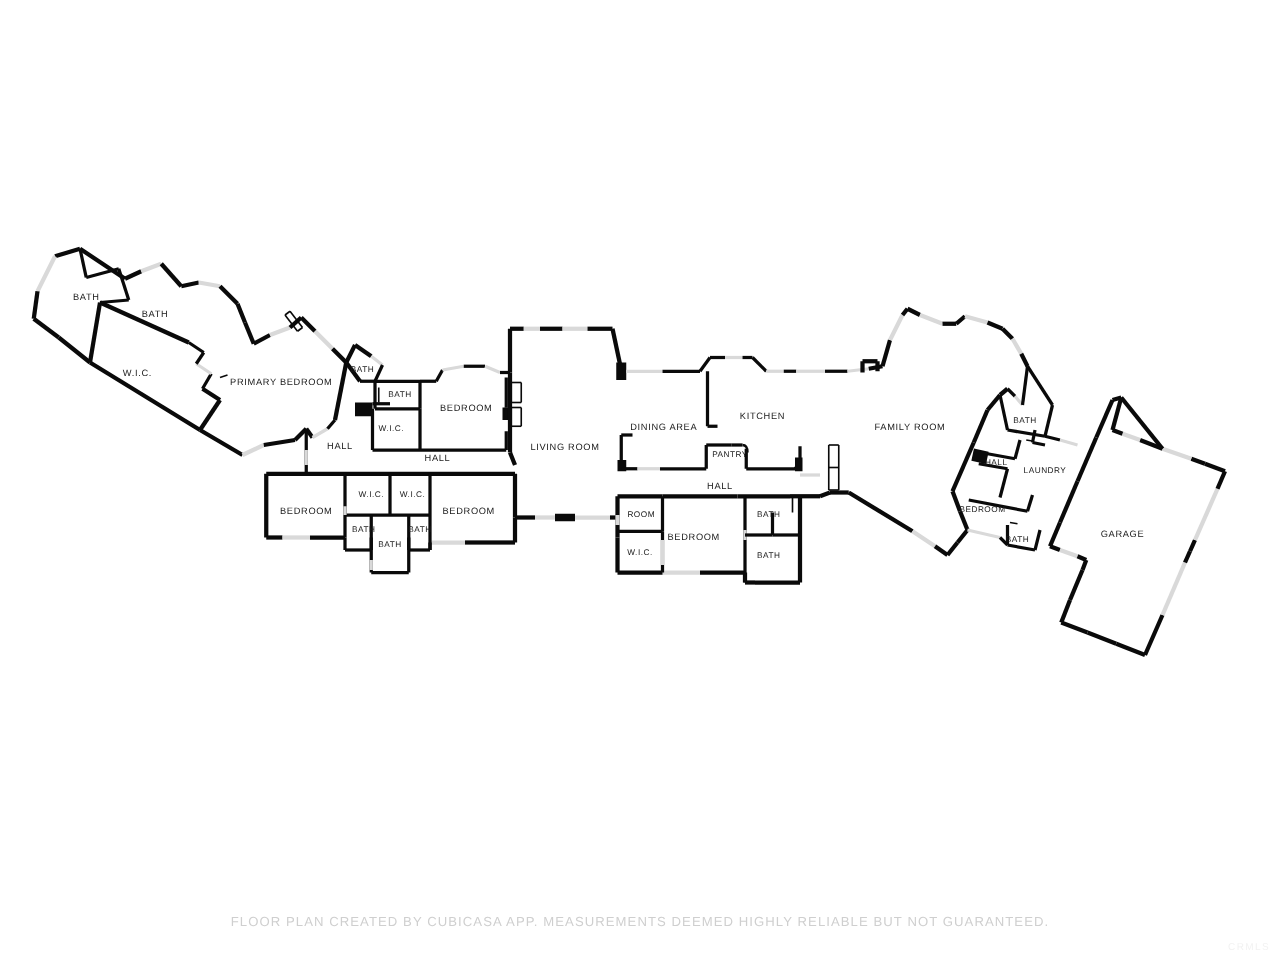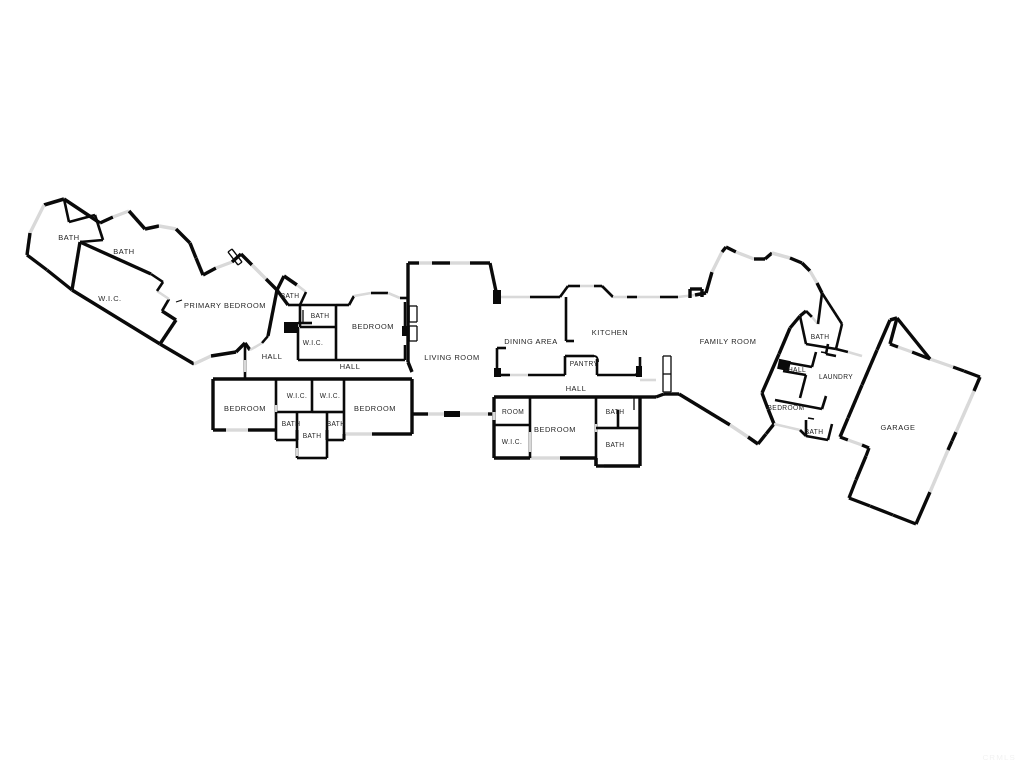--- a/index.html
+++ b/index.html
@@ -462,15 +462,16 @@
       <text class="room-label" x="375" y="409">BEDROOM</text>
       <text class="room-label small" x="513" y="412">ROOM</text>
       <text class="room-label small" x="512" y="442">W.I.C.</text>
       <text class="room-label" x="555" y="430">BEDROOM</text>
       <text class="room-label small" x="615" y="412">BATH</text>
       <text class="room-label small" x="615" y="445">BATH</text>
     </g>
 
   </svg>
 
+  <div class="caption">FLOOR PLAN CREATED BY CUBICASA APP. MEASUREMENTS DEEMED HIGHLY RELIABLE BUT NOT GUARANTEED.</div>
   <div class="watermark">CRMLS</div>
 
 </div>
 
 </body></html>

